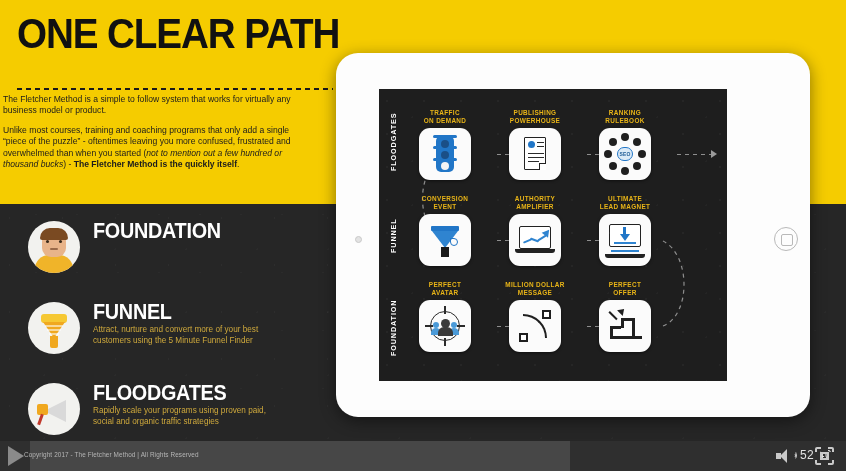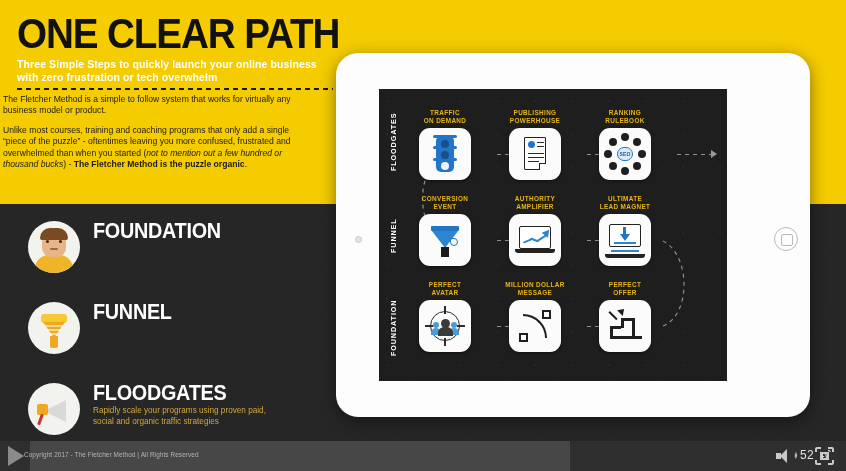--- a/index.html
+++ b/index.html
@@ -191,26 +191,25 @@
 <body>
 
 <div id="stage">
 
   <div class="bg-yellow"></div>
   <div class="bg-dark"></div>
 
   <div class="left">
 
     <div class="headline">ONE CLEAR PATH</div>
-    <div class="subhead">Three Simple Steps to quickly launch your online business with zero frustration or tech overwhelm</div>
     <div class="dashline"></div>
 
     <div class="body-copy">
       <p>The Fletcher Method is a simple to follow system that works for virtually any business model or product.</p>
-      <p><span>Unlike most courses, training and coaching programs that only add a single “piece of the puzzle” - oftentimes leaving you more confused, frustrated and overwhelmed than when you started (</span><i>not to mention out a few hundred or thousand bucks</i><span>) - </span><b>The Fletcher Method is the puzzle organic</b><span>.</span></p>
+      <p><span>Unlike most courses, training and coaching programs that only add a single “piece of the puzzle” - oftentimes leaving you more confused, frustrated and overwhelmed than when you started (</span><i>not to mention out a few hundred or thousand bucks</i><span>) - </span><b>The Fletcher Method is the quickly itself</b><span>.</span></p>
     </div>
 
     <div class="steps">
 
       <div class="step">
         <div class="step-badge">
           <div class="av-body"></div>
           <div class="av-head"></div>
           <div class="av-hair"></div>
           <div class="av-eye" style="left:18px"></div>
@@ -223,20 +222,21 @@
       <div class="step">
         <div class="step-badge">
           <div class="fn-top"></div>
           <div class="fn-mid"></div>
           <div class="fn-stem"></div>
           <div class="fn-line" style="top:23px"></div>
           <div class="fn-line" style="top:27px;left:19px;width:14px"></div>
           <div class="fn-line" style="top:31px;left:21px;width:10px"></div>
         </div>
         <div class="step-title">FUNNEL</div>
+        <div class="step-desc">Attract, nurture and convert more of your best customers using the 5 Minute Funnel Finder</div>
       </div>
 
       <div class="step">
         <div class="step-badge">
           <div class="mg-cone"></div>
           <div class="mg-box"></div>
           <div class="mg-handle"></div>
         </div>
         <div class="step-title">FLOODGATES</div>
         <div class="step-desc">Rapidly scale your programs using proven paid, social and organic traffic strategies</div>

